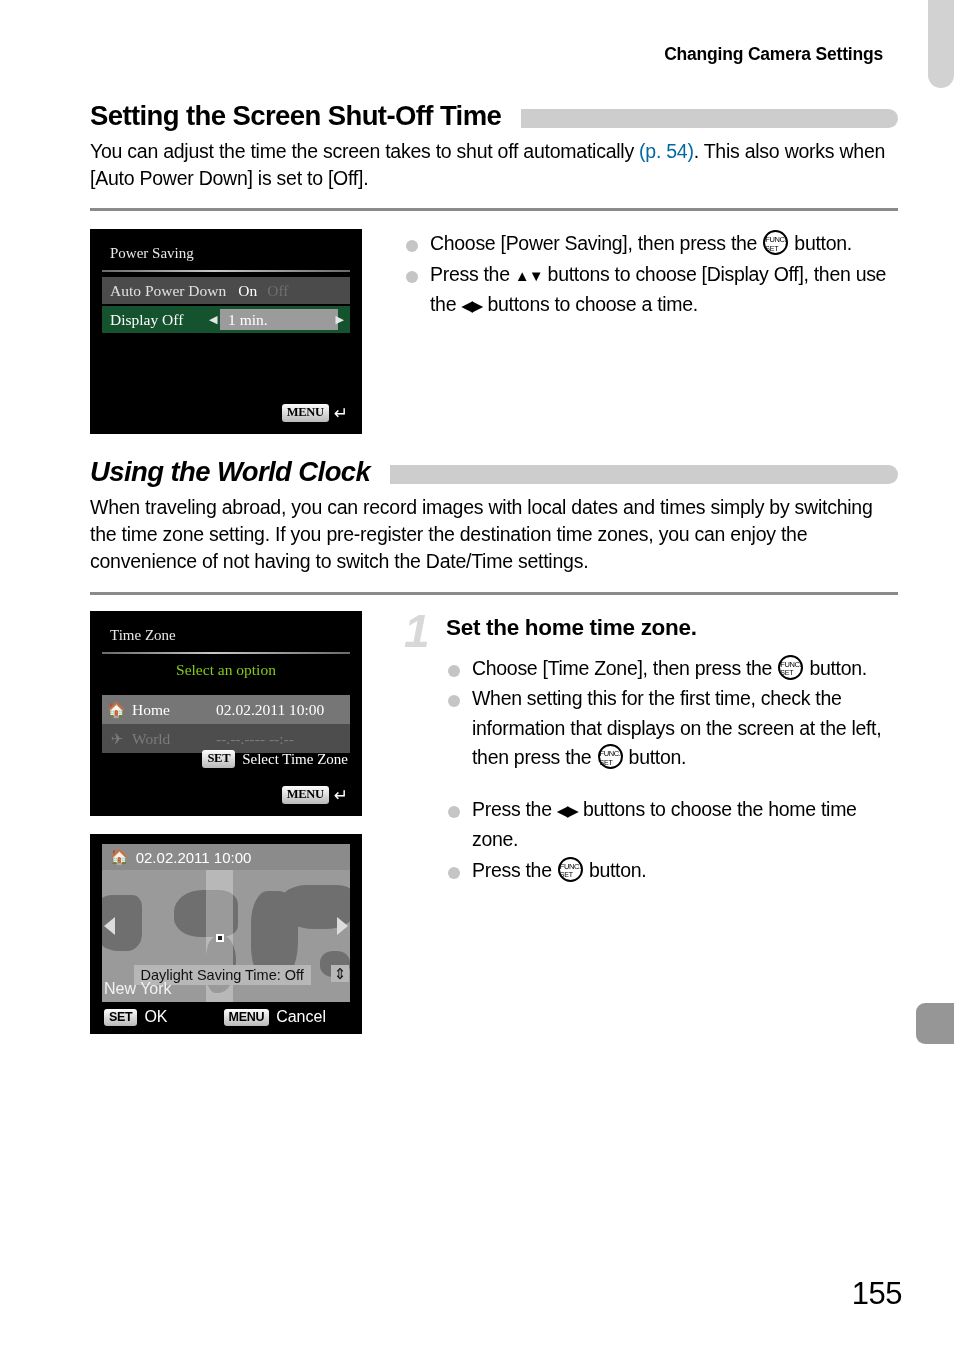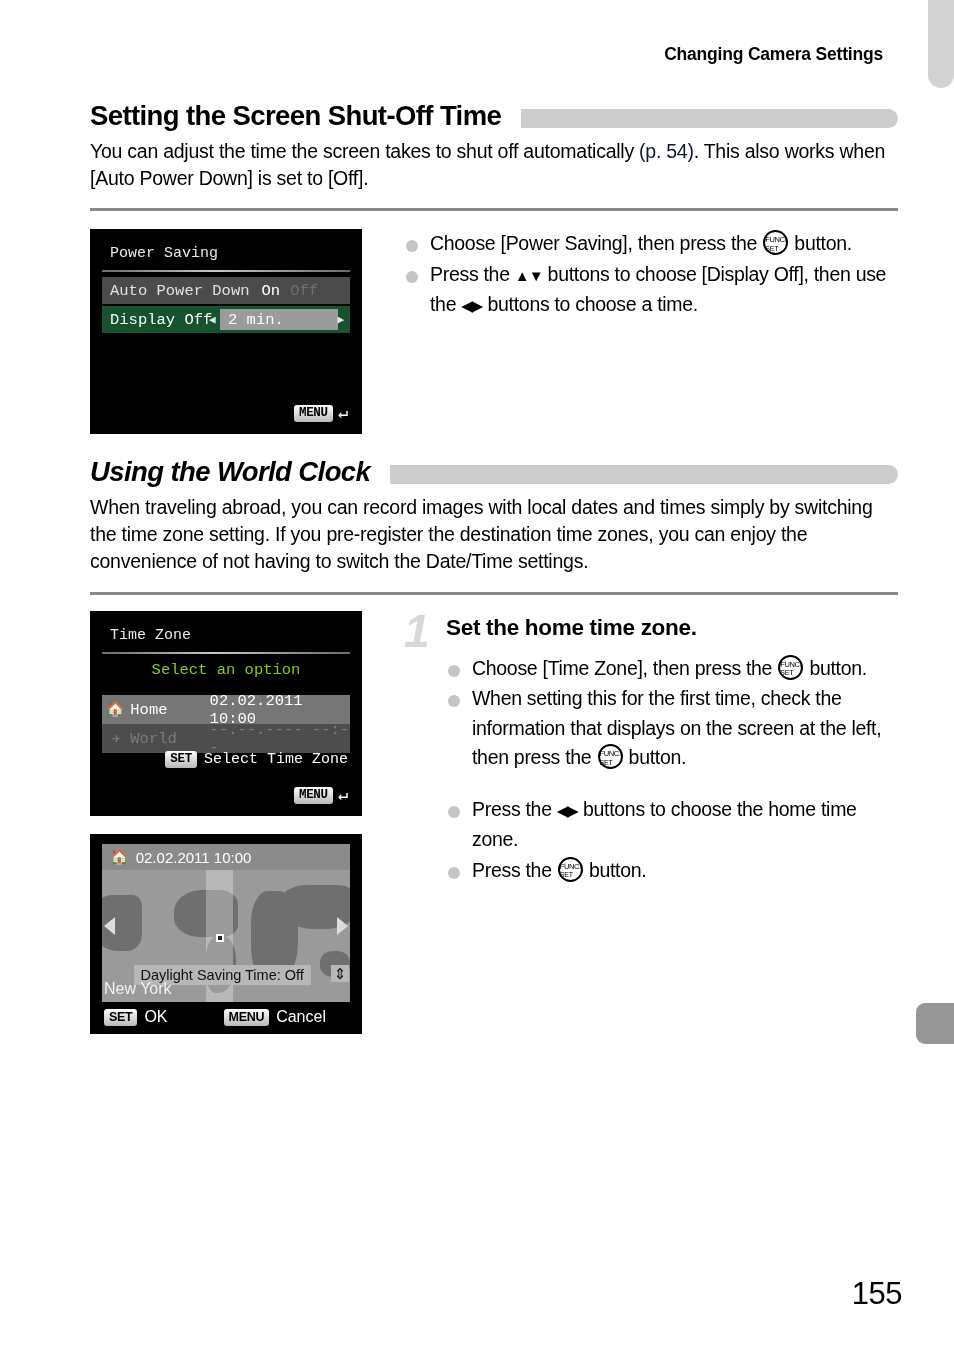--- a/index.html
+++ b/index.html
@@ -51,38 +51,38 @@
     border-radius: 0 10px 10px 0;
     margin-left: 20px;
     margin-top: 4px;
   }
 
   .body-text {
     font-size: 19.5px; line-height: 27px;
     letter-spacing: -0.25px;
     margin: 0;
   }
-  .plink { color: #0f172a; }
+  .plink { color: #0369a1; }
 
   .hrule {
     height: 3px; background: #8a8a8a;
     border: 0; margin: 0;
   }
 
   
   .block { display: flex; }
   .col-left  { width: 290px; flex: 0 0 290px; }
   .col-right { flex: 1 1 auto; padding-left: 24px; }
 
   
   .lcd {
     width: 272px; height: 205px;
     background: #000;
     position: relative;
-    font-family: Liberation Mono, monospace;
+    font-family: Liberation Serif, serif;
     color: #fff;
     overflow: hidden;
   }
   .lcd-title {
     position: absolute; left: 20px; top: 16px;
     font-size: 15px; color: #e8e8e8;
   }
   .lcd-titlerule {
     position: absolute; left: 12px; right: 12px; top: 41px;
     height: 2px;
@@ -295,21 +295,21 @@
 
         <div class="row row-dim" style="top:48px;">
           <span class="row-label">Auto Power Down</span>
           <span class="on-txt">On</span>
           <span class="off-txt">Off</span>
         </div>
 
         <div class="row row-hi" style="top:77px;">
           <span class="row-label">Display Off</span>
           <span class="arr-l">◀</span>
-          <span class="val-box">2 min.</span>
+          <span class="val-box">1 min.</span>
           <span class="arr-r">▶</span>
         </div>
 
         <div class="menu-line">
           <span class="badge">MENU</span>
           <span class="ret-arrow">↵</span>
         </div>
       </div>
     </div>
 

